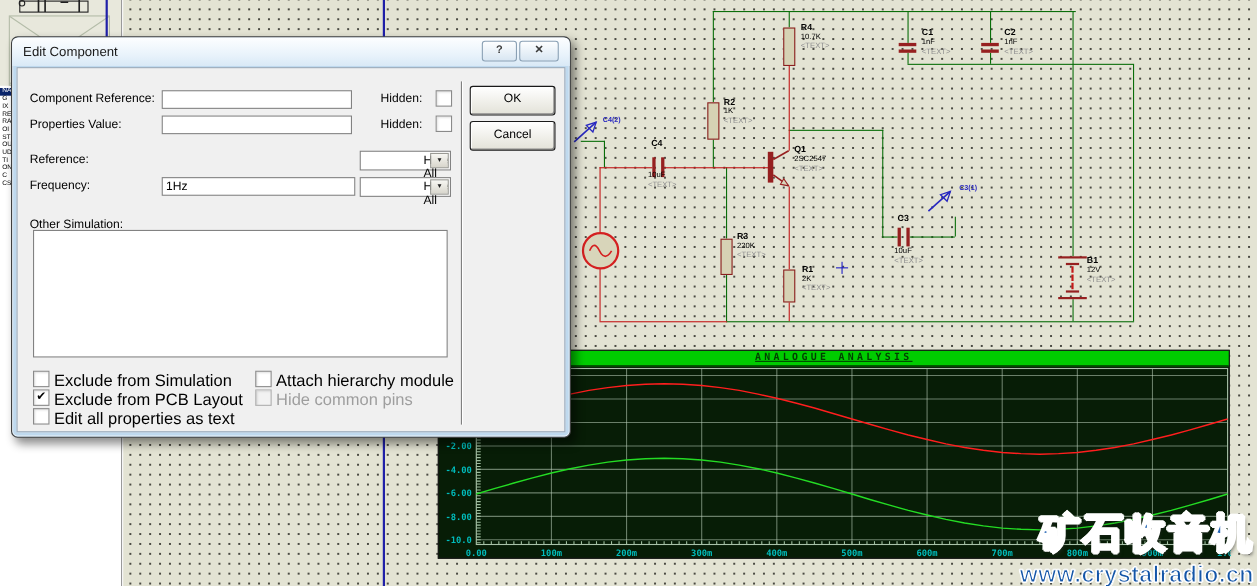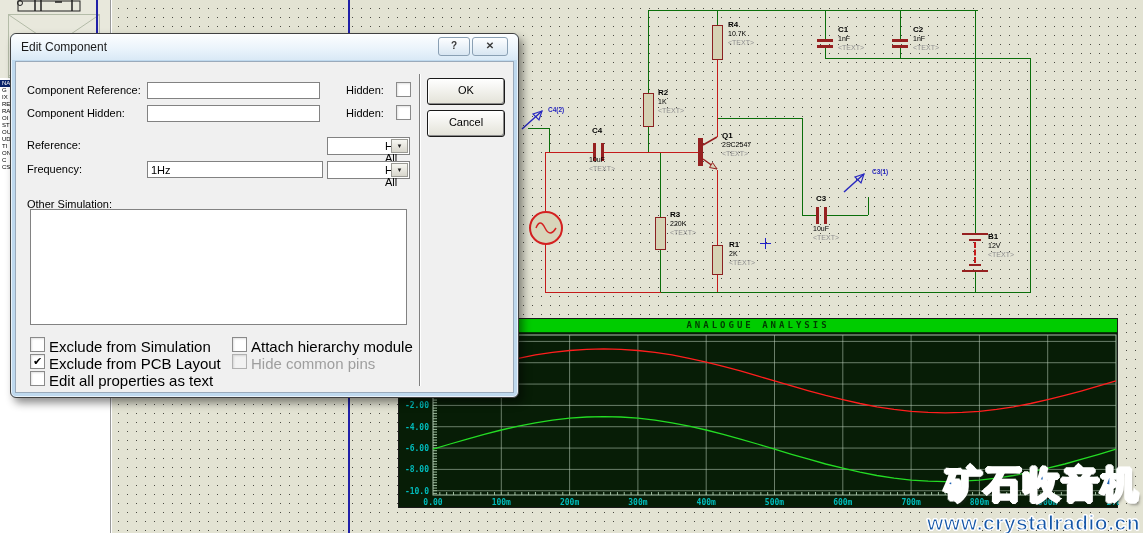--- a/index.html
+++ b/index.html
@@ -35,21 +35,21 @@
   .obj-list{position:absolute;left:0;top:80px;width:110px;bottom:0;background:#fff;overflow:hidden;}
   .obj-row{height:7px;font-size:6px;line-height:7px;padding-left:2px;color:#000;}
   .obj-row.sel{background:#0A246A;color:#fff;}
 
   
   .graph{position:absolute;left:398px;top:318px;width:720px;height:190px;z-index:3;
          background:#071D06;border:1px solid #1A1A1A;box-sizing:border-box;}
   .graph-title{position:absolute;left:0;top:0;right:0;height:13px;background:#00CC00;
                border-bottom:1px solid #004000;color:#004000;text-align:center;
                font-family:"DejaVu Sans Mono",monospace;font-size:9px;font-weight:bold;
-               letter-spacing:3px;line-height:13px;}
+               letter-spacing:3px;line-height:13px;text-decoration:underline;}
   .graph svg{position:absolute;left:0;top:13px;}
 
   
   .watermark{position:absolute;z-index:6;text-align:right;pointer-events:none;}
   .wm1{font-size:37px;font-weight:bold;color:#2264B4;letter-spacing:2px;
        -webkit-text-stroke:2px #fff;
        text-shadow:-2px 0 0 #fff,2px 0 0 #fff,0 -2px 0 #fff,0 2px 0 #fff,2px 3px 3px rgba(40,40,40,.5);}
   .wm2{font-size:21px;font-weight:bold;color:#1456A8;letter-spacing:0.5px;margin-top:1px;
        -webkit-text-stroke:1px #fff;
        text-shadow:-1px 0 0 #fff,1px 0 0 #fff,0 -1px 0 #fff,0 1px 0 #fff;}
@@ -473,21 +473,21 @@
       <div class="dlg-title">Edit Component</div>
       <div class="cap-btn" style="right:48px;width:30px">?</div>
       <div class="cap-btn" style="right:10px;width:34px">✕</div>
     </div>
     <div class="dlg-client">
       <div class="lbl" style="left:11px;top:22px">Component Reference:</div>
       <input class="tf" style="left: 131px; top: 20px; width: 173px;" value="">
       <div class="lbl" style="left:330px;top:22px">Hidden:</div>
       <span class="cbx" style="left:380px;top:20px"></span>
 
-      <div class="lbl" style="left:11px;top:45px">Component Hidden:</div>
+      <div class="lbl" style="left:11px;top:45px">Properties Value:</div>
       <input class="tf" style="left: 131px; top: 43px; width: 173px;" value="">
       <div class="lbl" style="left:330px;top:45px">Hidden:</div>
       <span class="cbx" style="left:380px;top:43px"></span>
 
       <div class="lbl" style="left:11px;top:77px">Reference:</div>
       <div class="dd" style="left:311px;top:75px">
         <span class="ddtxt">Hide All</span>
         <span class="ddarrow">▼</span>
       </div>
 

